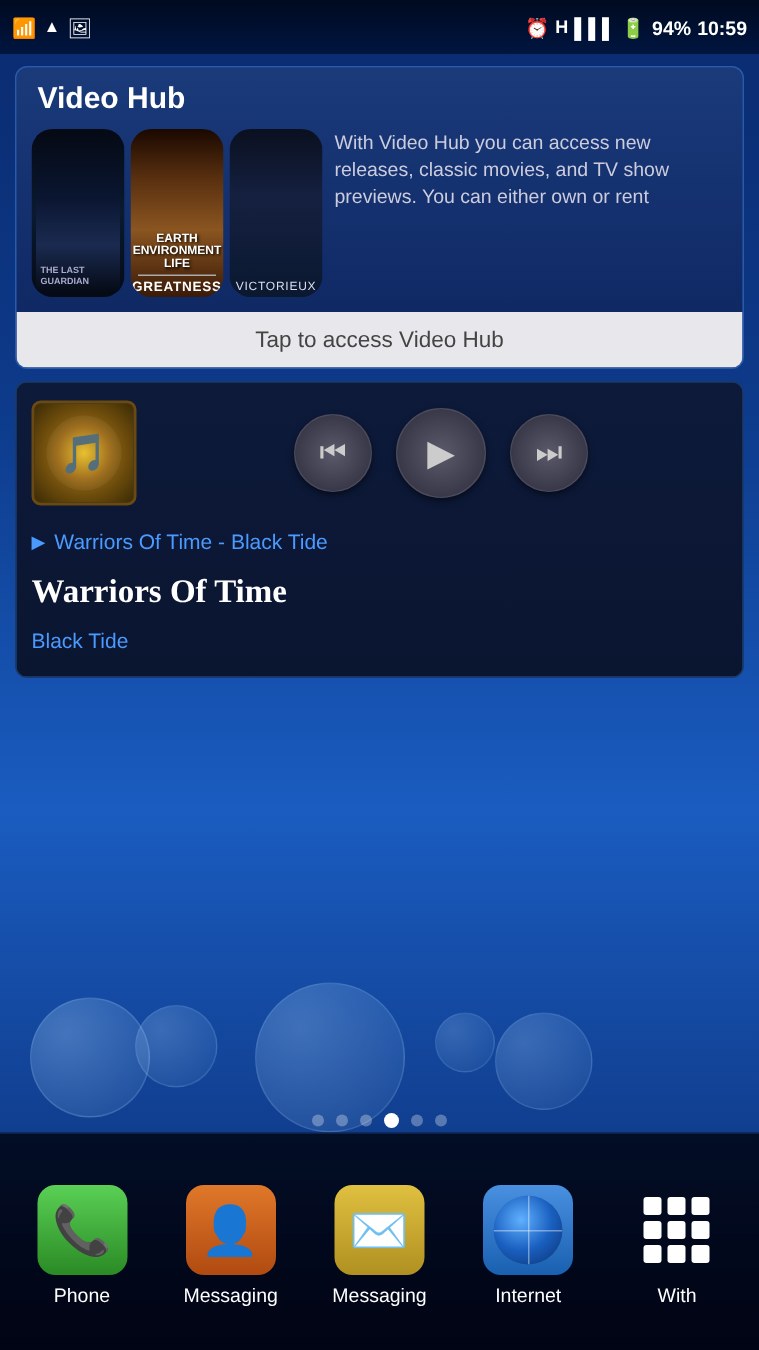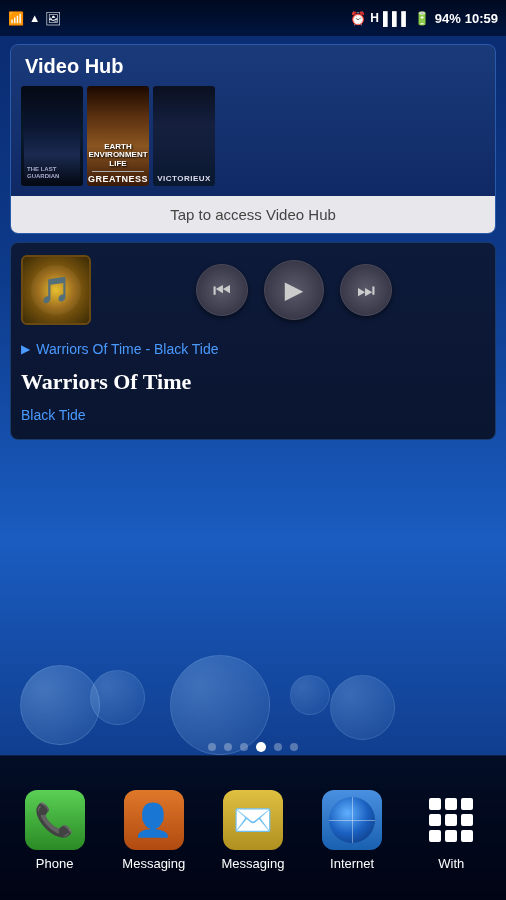--- a/index.html
+++ b/index.html
@@ -62,22 +62,22 @@
       gap: 8px;
       align-items: flex-start;
     }
     .movie-covers {
       display: flex;
       gap: 4px;
       flex-shrink: 0;
     }
     .movie-cover {
       width: 62px;
-      height: 100px;
-      border-radius: 3px;
+      height: 112px;
+      border-radius: 14px;
       overflow: hidden;
       background: #1a3a6a;
       position: relative;
     }
     .video-hub-text {
       font-size: 13px;
       color: #ccd;
       line-height: 1.4;
       flex: 1;
     }
@@ -360,24 +360,25 @@
       <div class="movie-cover">
         <div style="width:100%;height:100%;background:linear-gradient(180deg,#1a0800 0%,#5a3010 30%,#8a5520 60%,#3a1a08 100%);display:flex;flex-direction:column;align-items:center;justify-content:flex-end;padding:2px;">
           <span style="font-size:8px;color:#fff;font-weight:bold;text-align:center;line-height:1.1;text-shadow:1px 1px 2px #000;">EARTH<br>ENVIRONMENT<br>LIFE</span>
           <div style="width:90%;height:1px;background:#aaa;margin:2px 0;"></div>
           <span style="font-size:9px;color:#fff;font-weight:bold;letter-spacing:0.5px;">GREATNESS</span>
         </div>
       </div>
 
       <div class="movie-cover">
         <div style="width:100%;height:100%;background:linear-gradient(180deg,#0a1020 0%,#152040 40%,#0a1830 100%);display:flex;flex-direction:column;align-items:center;justify-content:flex-end;padding:3px;">
-          <span style="font-size:8px;color:#dde;font-weight:bold;text-align:center;letter-spacing:0.5px;">VICTORIEUX</span>
+          <span style="font-size:8px;color:#dde;font-weight:normal;text-align:center;letter-spacing:0.5px;">VICTORIEUX</span>
         </div>
       </div>
     </div>
+    <div class="video-hub-text">With Video Hub you can access new releases, classic movies, and TV show previews. You can either own or rent</div>
   </div>
   <div class="video-hub-tap">Tap to access Video Hub</div>
 </div>
 
 <div class="music-widget">
   <div class="music-top">
     <div class="album-art">
       <div class="album-art-inner">
         <span>🎵</span>
       </div>

